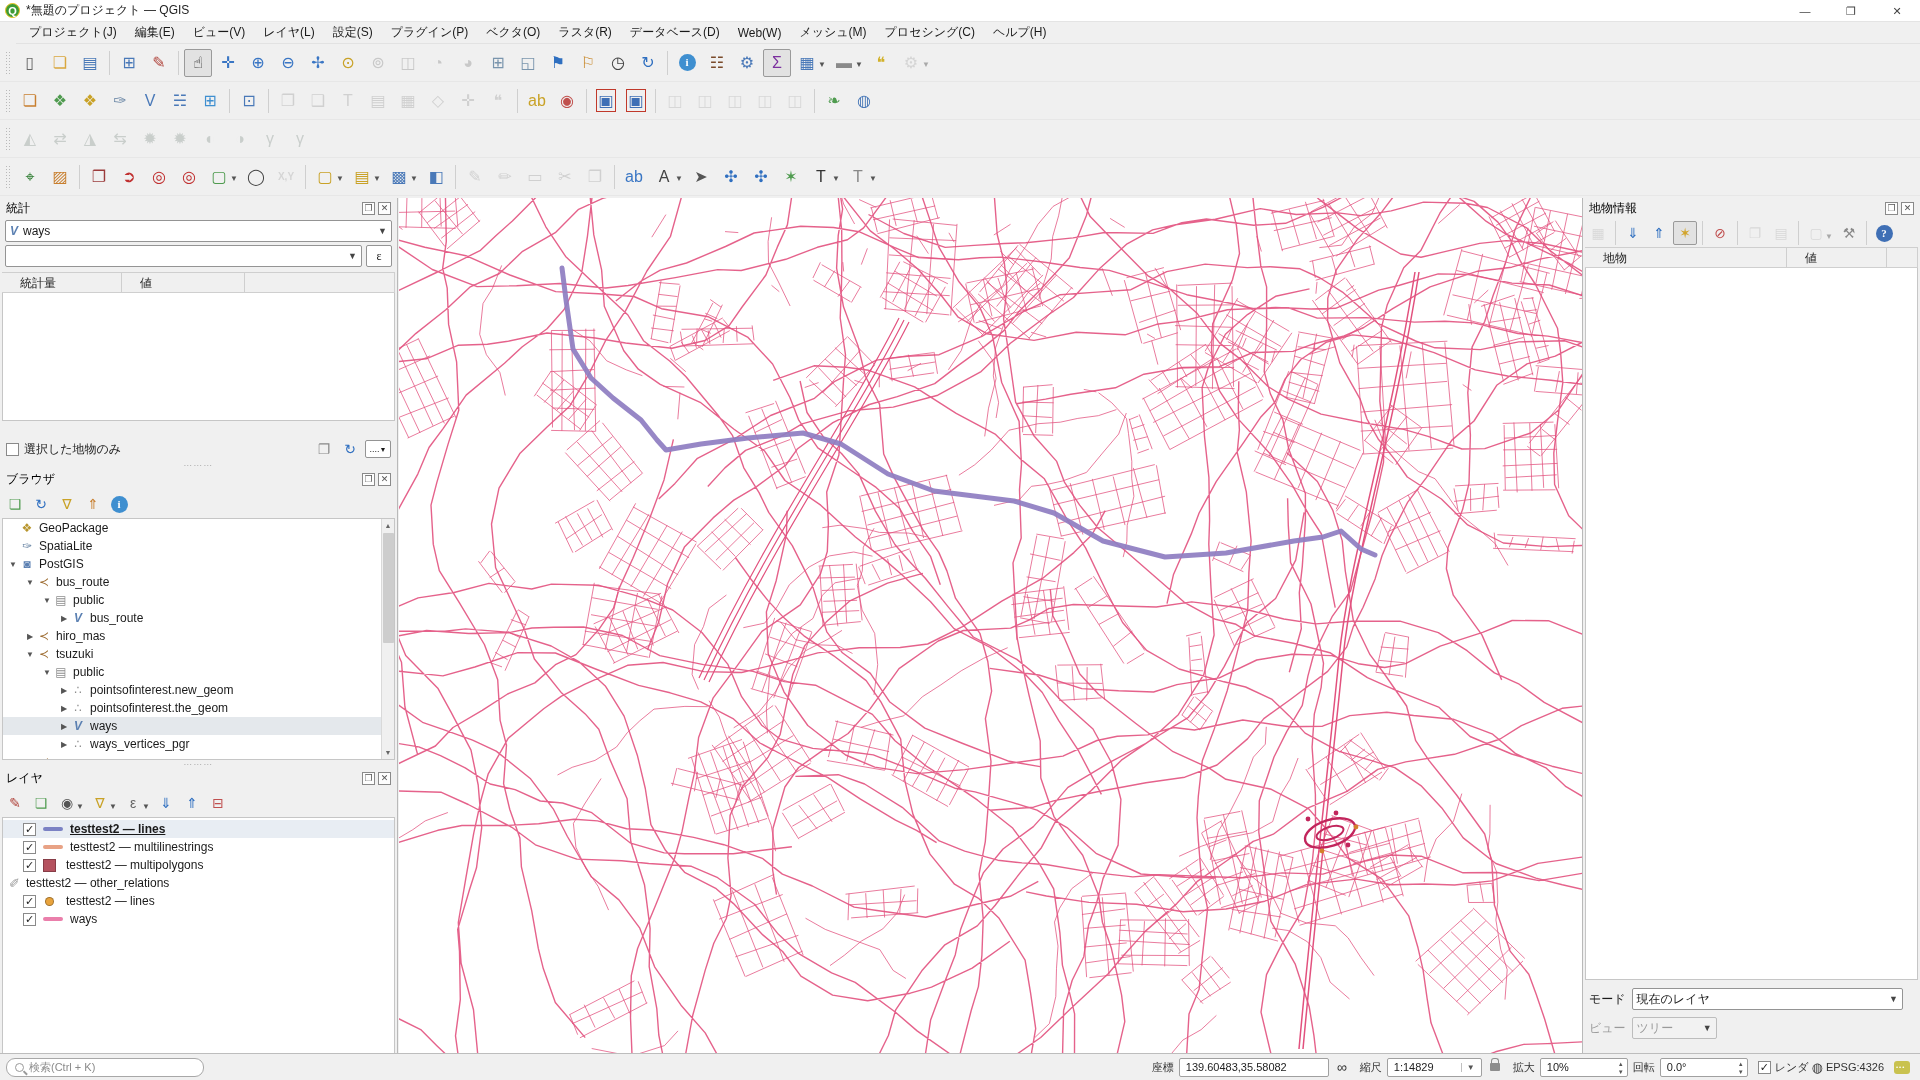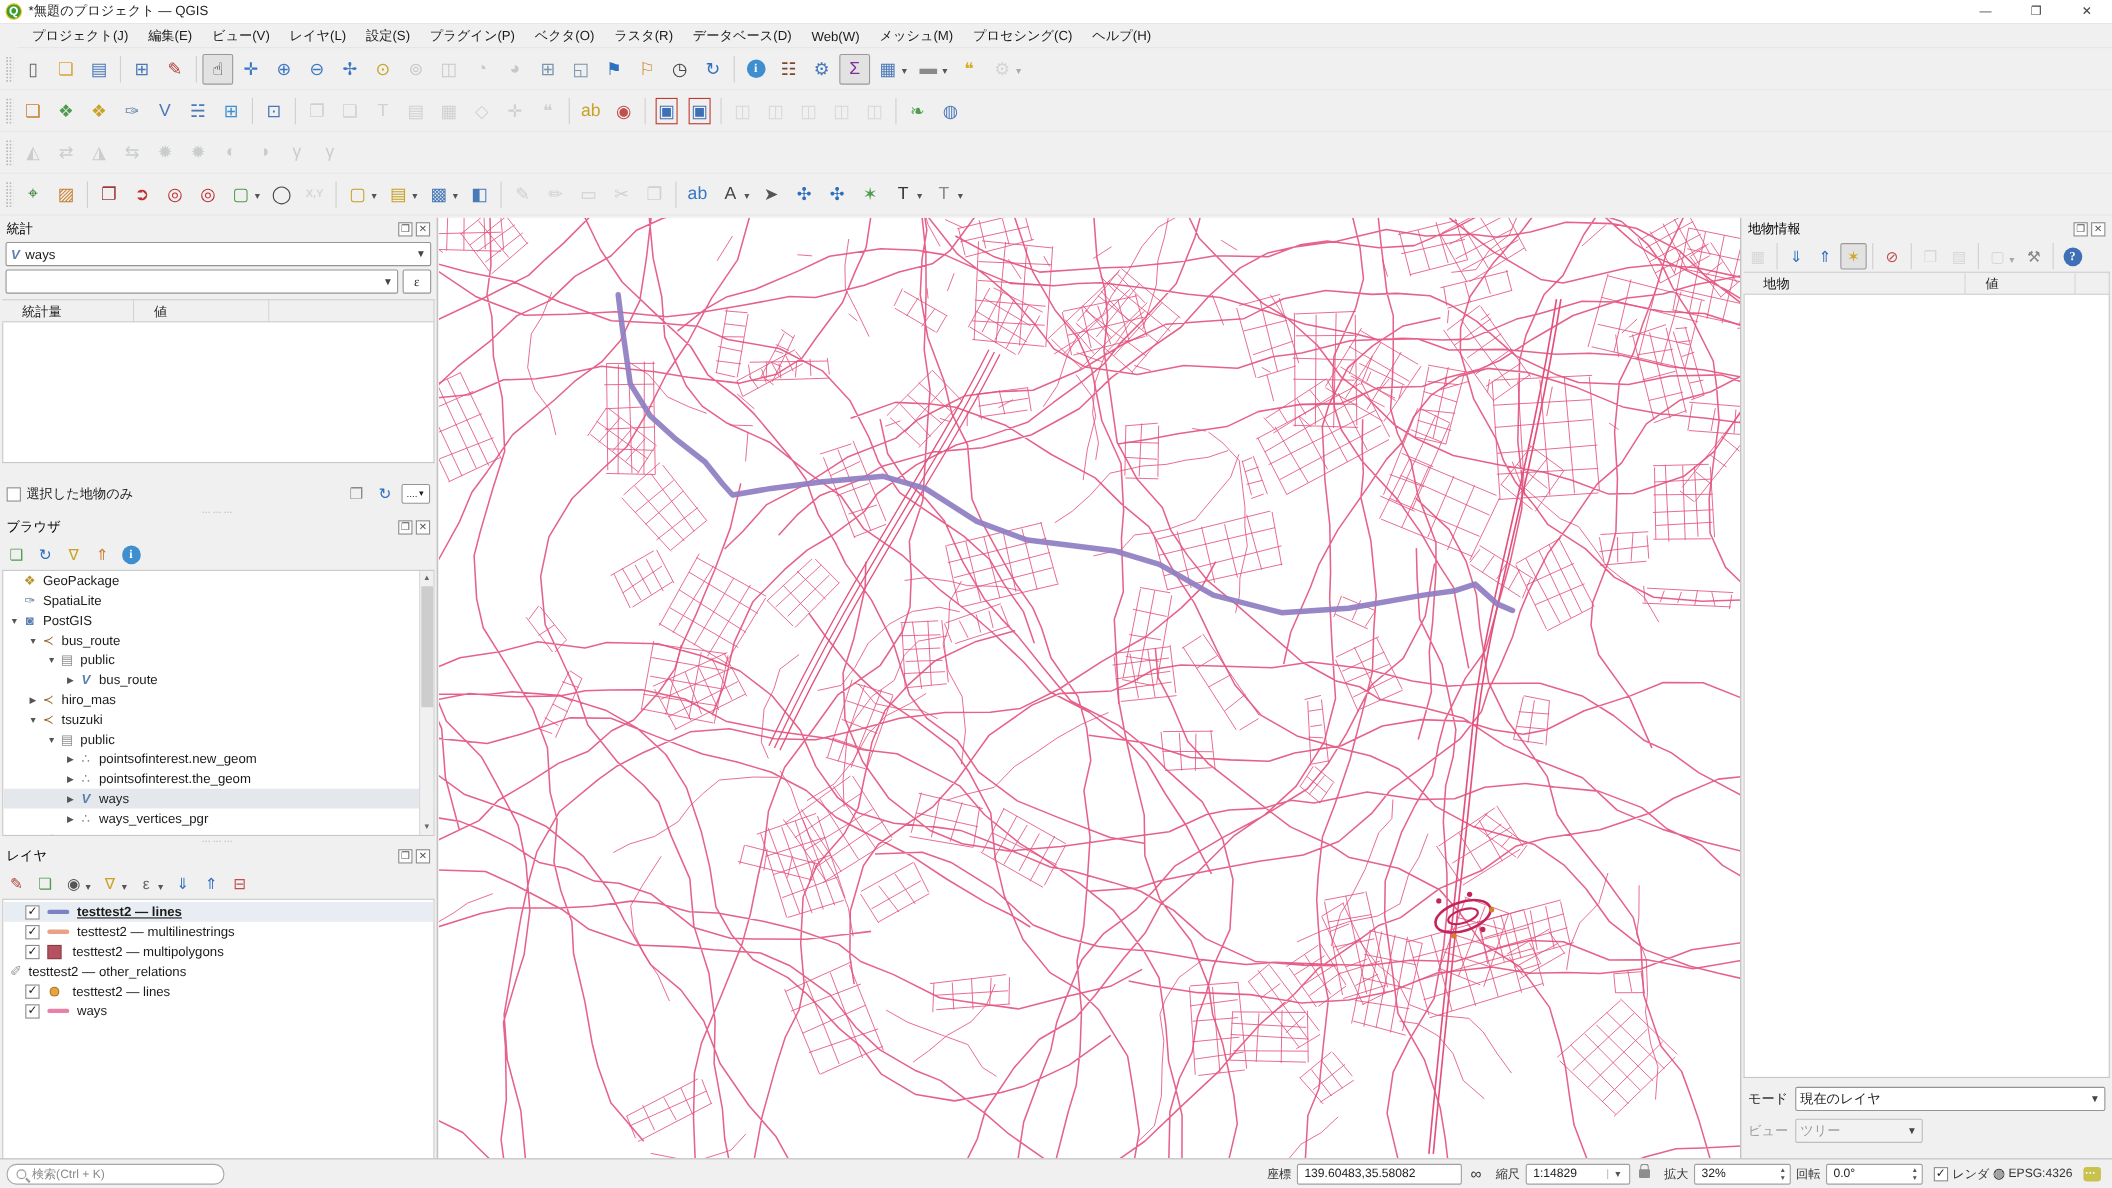--- a/index.html
+++ b/index.html
@@ -744,30 +744,30 @@
       <span class="tbtn">
         <span class="glyph-round" style="background: rgb(63, 111, 181);">?</span>
       </span>
     </div>
   <div class="grid-header" style="margin:0 2px;" id="identify-header">
       <div class="gh-cell" style="width: 202px;">地物</div>
       <div class="gh-cell" style="width: 100px;">値</div>
       <div class="gh-cell" style="flex: 1 1 0%;"></div>
     </div>
   <div class="white-body" style="height:712px; margin:0 2px; border-top:none;"></div>
-  <div style="display:flex; align-items:center; margin:8px 6px 0 6px; gap:6px;">
+  <div style="display:flex; align-items:center; margin:8px 17px 0 6px; gap:6px;">
     <span>モード</span>
     <div class="combo" style="flex:1;">
       <span>現在のレイヤ</span>
       <span class="arrow">▼</span>
     </div>
   </div>
   <div style="display:flex; align-items:center; margin:7px 6px 0 6px; gap:6px;">
     <span style="color:#9a9a9a;">ビュー</span>
-    <div class="combo disabled" style="width:116px;">
+    <div class="combo disabled" style="width:85px;">
       <span>ツリー</span>
       <span class="arrow">▼</span>
     </div>
   </div>
 </div>
 
 <div class="abs" id="statusbar">
   <div id="search-box">
     <span class="mag-ico"></span>
     <span>検索(Ctrl + K)</span>
@@ -779,21 +779,21 @@
   </div>
   <span style="font-size:14px; margin:0 8px; color:#333;">∞</span>
   <span class="sb-label">縮尺</span>
   <div class="sb-input" style="width:95px;">
     <span>1:14829</span>
     <span style="margin-left:auto; font-size:8px; color:#555; border-left:1px solid #c0c0c0; padding-left:5px;">▼</span>
   </div>
   <span class="lock-ico"></span>
   <span class="sb-label">拡大</span>
   <div class="sb-input spin" style="width:88px;">
-    <span>32%</span>
+    <span>10%</span>
     <span class="updown">▲<br>▼</span>
   </div>
   <span class="sb-label">回転</span>
   <div class="sb-input spin" style="width:88px;">
     <span>0.0°</span>
     <span class="updown">▲<br>▼</span>
   </div>
   <span class="checkbox" id="render-cb" style="margin:0 4px 0 10px;">✓</span>
   <span>レンダ</span>
   <span class="globe-ico">◍</span>

